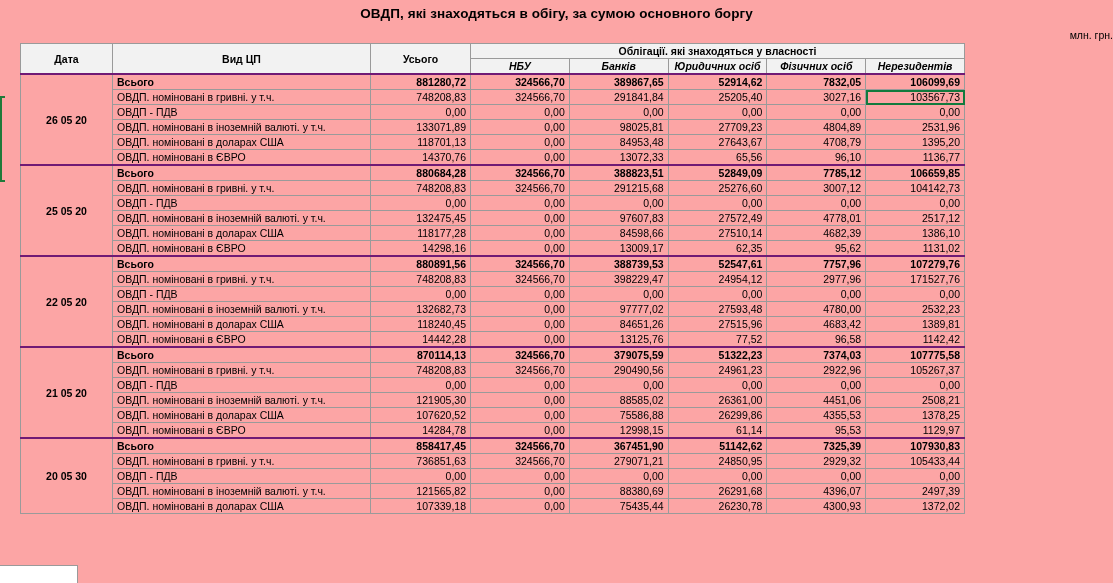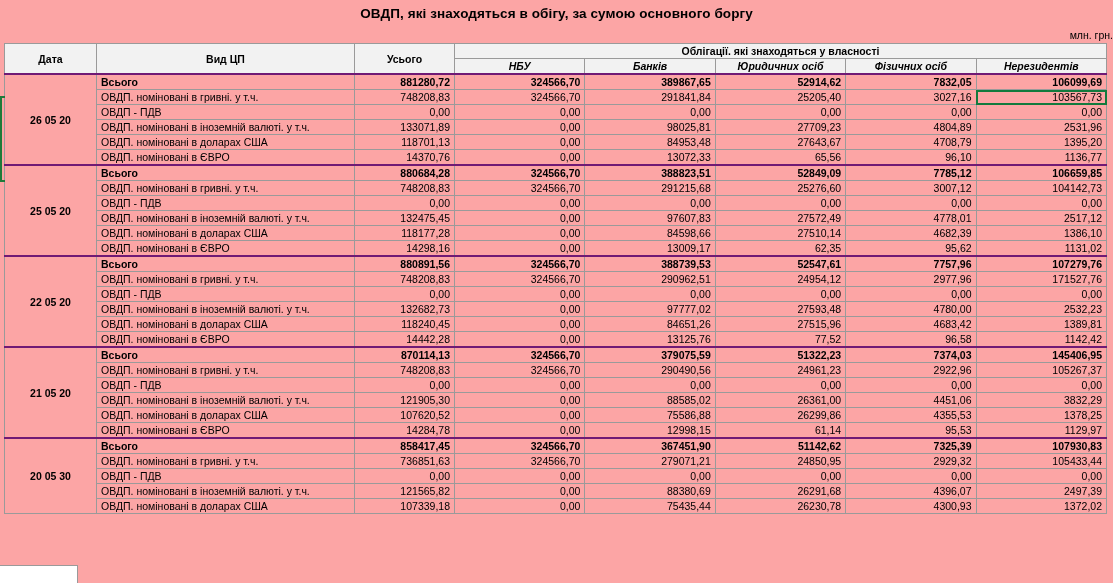--- a/index.html
+++ b/index.html
@@ -25,22 +25,22 @@
   }
   .units {
     text-align: right;
     font-size: 10.5px;
     color: #000;
     padding-right: 0;
     padding-bottom: 2px;
   }
   table.grid {
     border-collapse: collapse;
-    width: 1103px;
-    margin-left: 4px;
+    width: 945px;
+    margin-left: 20px;
     table-layout: fixed;
   }
   table.grid th, table.grid td {
     border: 1px solid #9a9a9a;
     font-size: 10.5px;
     color: #000;
     padding: 1px 4px;
     vertical-align: middle;
     white-space: nowrap;
     overflow: hidden;
@@ -253,21 +253,21 @@
             <td class="num">324566,70</td>
             <td class="num">388739,53</td>
             <td class="num">52547,61</td>
             <td class="num">7757,96</td>
             <td class="num">107279,76</td>
           </tr>
           <tr>
             <td class="kind">ОВДП. номіновані в гривні. у т.ч.</td>
             <td class="num">748208,83</td>
             <td class="num">324566,70</td>
-            <td class="num">290962,51</td>
+            <td class="num">398229,47</td>
             <td class="num">24954,12</td>
             <td class="num">2977,96</td>
             <td class="num">171527,76</td>
           </tr>
           <tr>
             <td class="kind">ОВДП - ПДВ</td>
             <td class="num">0,00</td>
             <td class="num">0,00</td>
             <td class="num">0,00</td>
             <td class="num">0,00</td>
@@ -302,21 +302,21 @@
             <td class="num">1142,42</td>
           </tr>
           <tr class="total-row group-start">
             <td class="date-cell" rowspan="6">21 05 20</td>
             <td class="kind">Всього</td>
             <td class="num">870114,13</td>
             <td class="num">324566,70</td>
             <td class="num">379075,59</td>
             <td class="num">51322,23</td>
             <td class="num">7374,03</td>
-            <td class="num">145406,95</td>
+            <td class="num">107775,58</td>
           </tr>
           <tr>
             <td class="kind">ОВДП. номіновані в гривні. у т.ч.</td>
             <td class="num">748208,83</td>
             <td class="num">324566,70</td>
             <td class="num">290490,56</td>
             <td class="num">24961,23</td>
             <td class="num">2922,96</td>
             <td class="num">105267,37</td>
           </tr>
@@ -329,21 +329,21 @@
             <td class="num">0,00</td>
             <td class="num">0,00</td>
           </tr>
           <tr>
             <td class="kind">ОВДП. номіновані в іноземній валюті. у т.ч.</td>
             <td class="num">121905,30</td>
             <td class="num">0,00</td>
             <td class="num">88585,02</td>
             <td class="num">26361,00</td>
             <td class="num">4451,06</td>
-            <td class="num">3832,29</td>
+            <td class="num">2508,21</td>
           </tr>
           <tr>
             <td class="kind">ОВДП. номіновані в доларах США</td>
             <td class="num">107620,52</td>
             <td class="num">0,00</td>
             <td class="num">75586,88</td>
             <td class="num">26299,86</td>
             <td class="num">4355,53</td>
             <td class="num">1378,25</td>
           </tr>

